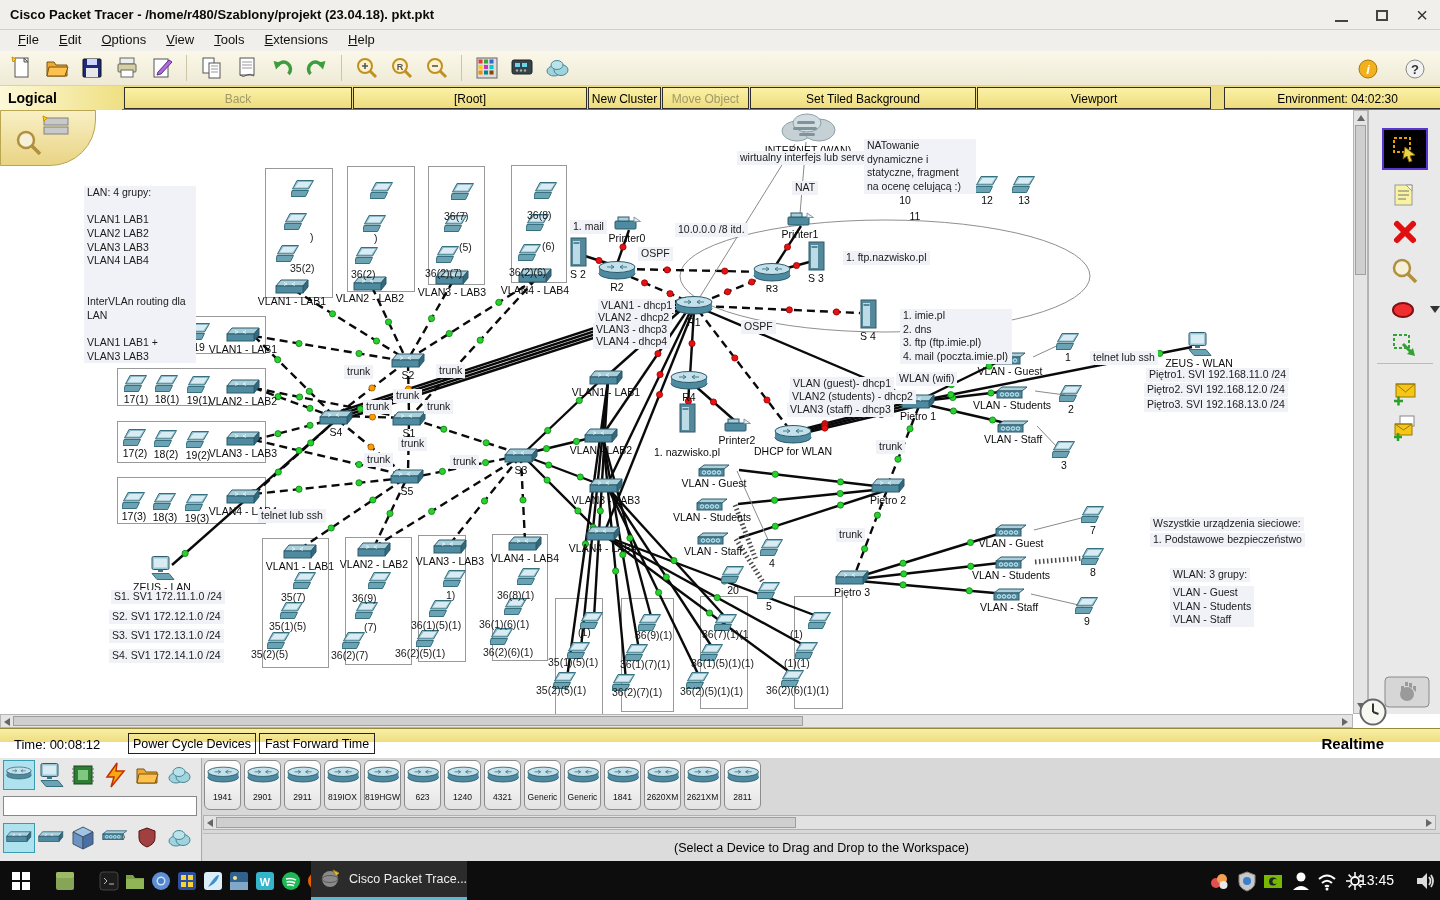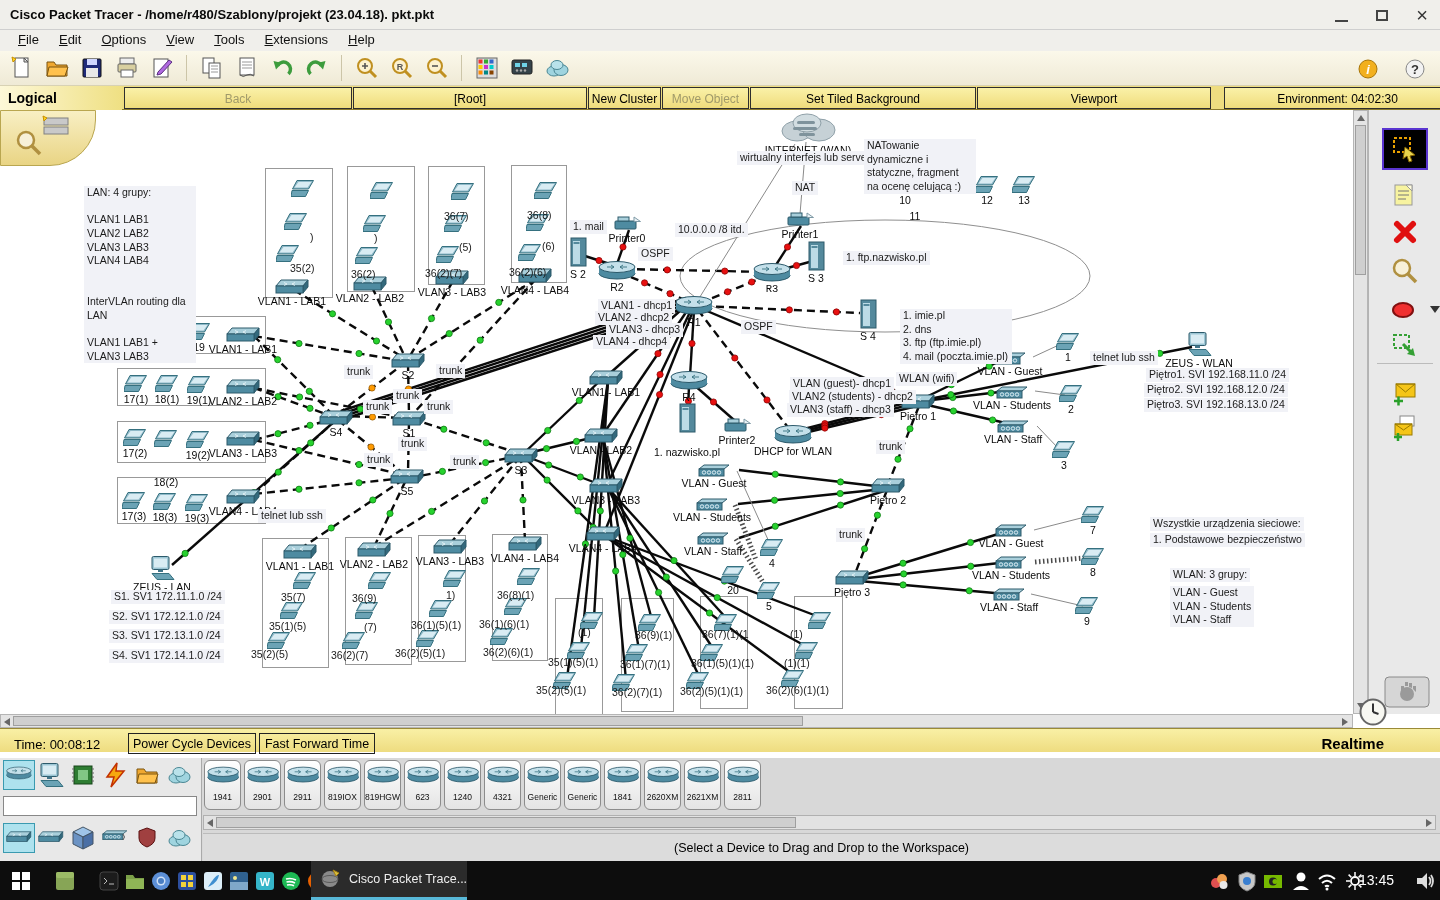--- a/index.html
+++ b/index.html
@@ -40,21 +40,21 @@
 .sbthumb{position:absolute;background:#cfcfcf;border:1px solid #9f9f9f}
 .arr{position:absolute;width:0;height:0}
 
 #sidetools{position:absolute;left:1368px;top:110px;width:72px;height:604px;background:#e9e9e9;border-left:1px solid #b3b3b3}
 .stool{position:absolute;left:15px;width:42px;height:38px;display:flex;align-items:center;justify-content:center;background:#e9e9e9}
 .stool.sel{background:#000;outline:2px solid #5a35d0}
 .stoolsep{position:absolute;left:8px;width:56px;height:1px;background:#bbb}
 #handpanel{position:absolute;left:1384px;top:676px;z-index:7}
 #clockwidget{position:absolute;left:1358px;top:697px;z-index:60}
 
-#rtbar{position:absolute;left:0;top:728px;width:1440px;height:24px;background:linear-gradient(#f9f0a5,#eedc80);border-top:1px solid #9a8a38}
+#rtbar{position:absolute;left:0;top:728px;width:1440px;height:14px;background:linear-gradient(#f9f0a5,#eedc80);border-top:1px solid #9a8a38}
 #rttime{position:absolute;left:14px;top:8px;font-size:13px;color:#000}
 .rtbtn{position:absolute;top:4px;height:21px;border:1px solid #222;font-size:12.5px;text-align:center;padding-top:3px;background:transparent}
 #rtb1{left:128px;width:128px}#rtb2{left:259px;width:116px}
 #rtmode{position:absolute;right:56px;top:6px;font-weight:bold;font-size:15px}
 
 #palette{position:absolute;left:0;top:758px;width:1440px;height:103px;background:#d8d8d8}
 #palleft{position:absolute;left:0;top:0;width:202px;height:103px;background:#e8e8e8;border-right:1px solid #aaa}
 .cat{position:absolute;width:30px;height:28px;display:flex;align-items:center;justify-content:center}
 .cat.sel{background:#aee2ee;outline:1px solid #3a9ab0}
 #palbox{position:absolute;left:3px;top:38px;width:194px;height:20px;background:#fff;border:1px solid #888}
@@ -687,21 +687,21 @@
           <polygon points="6,0.5 22.5,0.5 17.5,9 1.5,9" fill="#8fb9c8" stroke="#35707f"></polygon>
           <polygon points="7.5,2 20.5,2 16.5,7.5 3.5,7.5" fill="#d9ecf3"></polygon>
           <polygon points="1,10.5 17.5,10.5 14.5,16.5 0,16.5" fill="#6ba3b5" stroke="#35707f"></polygon>
         </svg></div>
       <div class="dlabel" style="left: 80px; top: 336.5px;">17(2)</div>
       <div class="dev" style="left: 154px; top: 319.5px;"><svg width="24" height="17" viewBox="0 0 24 17" xmlns="http://www.w3.org/2000/svg">
           <polygon points="6,0.5 22.5,0.5 17.5,9 1.5,9" fill="#8fb9c8" stroke="#35707f"></polygon>
           <polygon points="7.5,2 20.5,2 16.5,7.5 3.5,7.5" fill="#d9ecf3"></polygon>
           <polygon points="1,10.5 17.5,10.5 14.5,16.5 0,16.5" fill="#6ba3b5" stroke="#35707f"></polygon>
         </svg></div>
-      <div class="dlabel" style="left: 111px; top: 337.5px; margin-top: 28px;">18(2)</div>
+      <div class="dlabel" style="left: 111px; top: 337.5px;">18(2)</div>
       <div class="dev" style="left: 186px; top: 320.5px;"><svg width="24" height="17" viewBox="0 0 24 17" xmlns="http://www.w3.org/2000/svg">
           <polygon points="6,0.5 22.5,0.5 17.5,9 1.5,9" fill="#8fb9c8" stroke="#35707f"></polygon>
           <polygon points="7.5,2 20.5,2 16.5,7.5 3.5,7.5" fill="#d9ecf3"></polygon>
           <polygon points="1,10.5 17.5,10.5 14.5,16.5 0,16.5" fill="#6ba3b5" stroke="#35707f"></polygon>
         </svg></div>
       <div class="dlabel" style="left: 143px; top: 338.5px;">19(2)</div>
       <div class="dev" style="left: 226px; top: 320.5px;"><svg width="34" height="15" viewBox="0 0 34 15" xmlns="http://www.w3.org/2000/svg">
           <polygon points="6,1 33,1 28,7 1,7" fill="#a9cfdb" stroke="#2c5a6b"></polygon>
           <polygon points="33,1 33,8 28,14 28,7" fill="#33697c" stroke="#2c5a6b"></polygon>
           <rect x="1" y="7" width="27" height="7" fill="#4e8ba1" stroke="#2c5a6b"></rect>
@@ -1159,21 +1159,21 @@
       <div class="note bg" style="left: 675px; top: 113px;">10.0.0.0 /8 itd.</div>
       <div class="note bg" style="left: 638px; top: 137px;">OSPF</div>
       <div class="note bg" style="left: 741px; top: 210px;">OSPF</div>
       <div class="note bg" style="left: 843px; top: 141px;">1. ftp.nazwisko.pl</div>
       <div class="note bg" style="left: 884px; top: 199px; width: 112px; margin-left: 16px;">1. imie.pl
 2. dns
 3. ftp (ftp.imie.pl)
 4. mail (poczta.imie.pl)</div>
       <div class="note bg" style="left: 598px; top: 189px;">VLAN1 - dhcp1</div>
       <div class="note bg" style="left: 595px; top: 201px;">VLAN2 - dhcp2</div>
-      <div class="note bg" style="left: 606px; top: 213px;">VLAN3 - dhcp3</div>
+      <div class="note bg" style="left: 593px; top: 213px;">VLAN3 - dhcp3</div>
       <div class="note bg" style="left: 593px; top: 225px;">VLAN4 - dhcp4</div>
       <div class="note bg" style="left: 790px; top: 267px;">VLAN (guest)- dhcp1</div>
       <div class="note bg" style="left: 789px; top: 280px;">VLAN2 (students) - dhcp2</div>
       <div class="note bg" style="left: 787px; top: 293px;">VLAN3 (staff) - dhcp3</div>
       <div class="note bg" style="left: 896px; top: 262px;">WLAN (wifi)</div>
       <div class="note bg" style="left: 1090px; top: 241px;">telnet lub ssh</div>
       <div class="note bg" style="left: 1146px; top: 258px;">Piętro1. SVI 192.168.11.0 /24</div>
       <div class="note bg" style="left: 1144px; top: 273px;">Piętro2. SVI 192.168.12.0 /24</div>
       <div class="note bg" style="left: 1144px; top: 288px;">Piętro3. SVI 192.168.13.0 /24</div>
       <div class="note bg" style="left: 258px; top: 399px;">telnet lub ssh</div>

